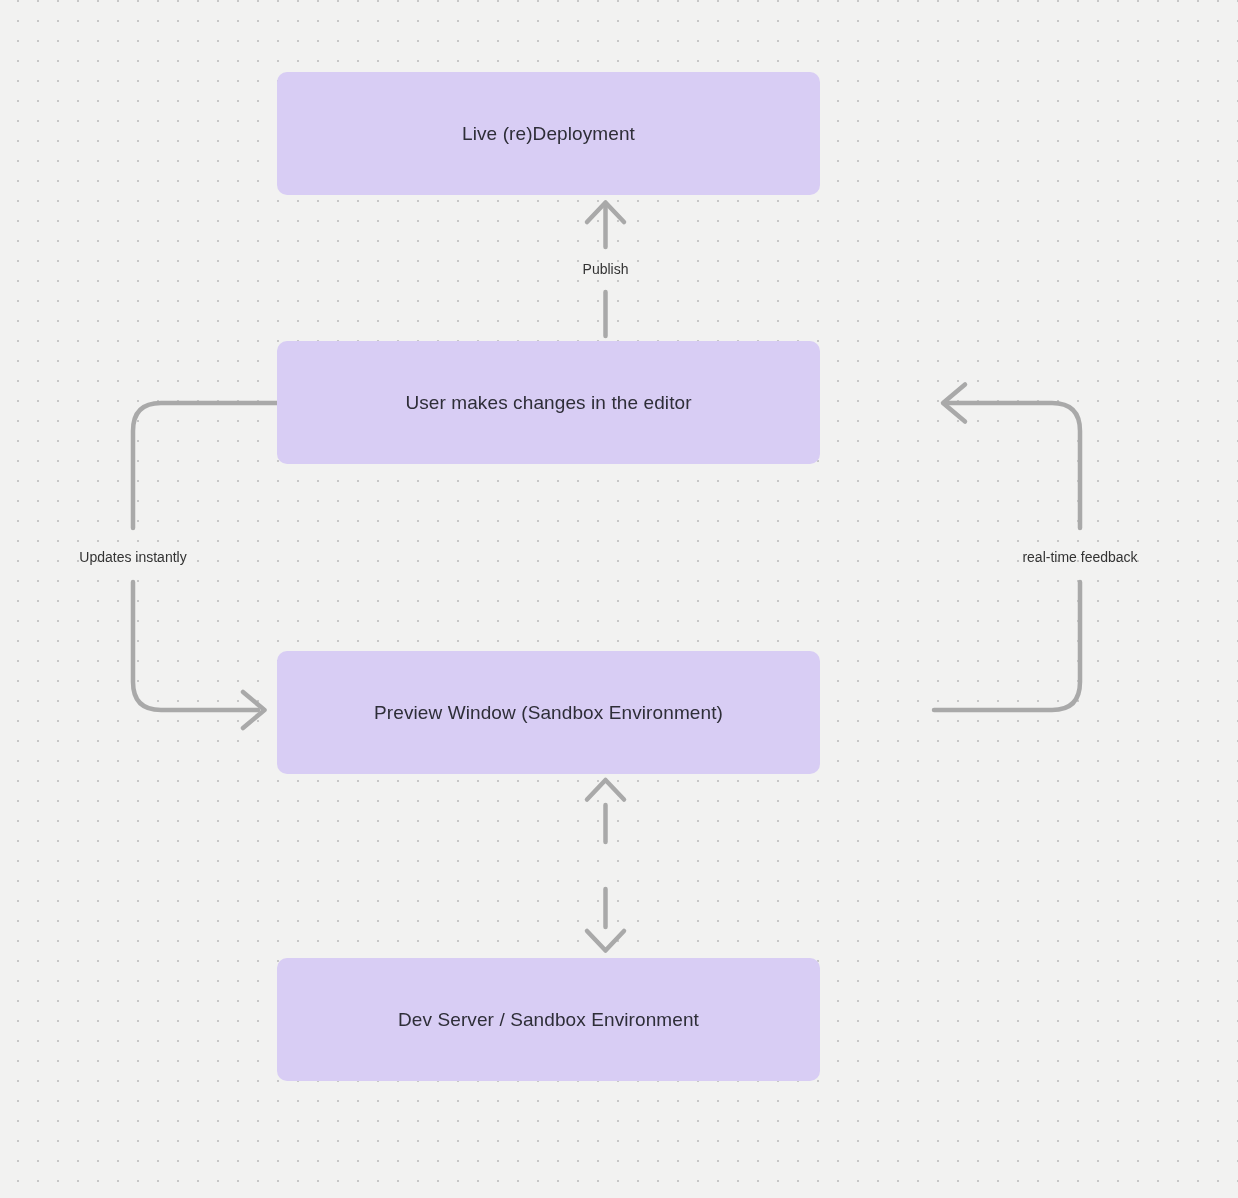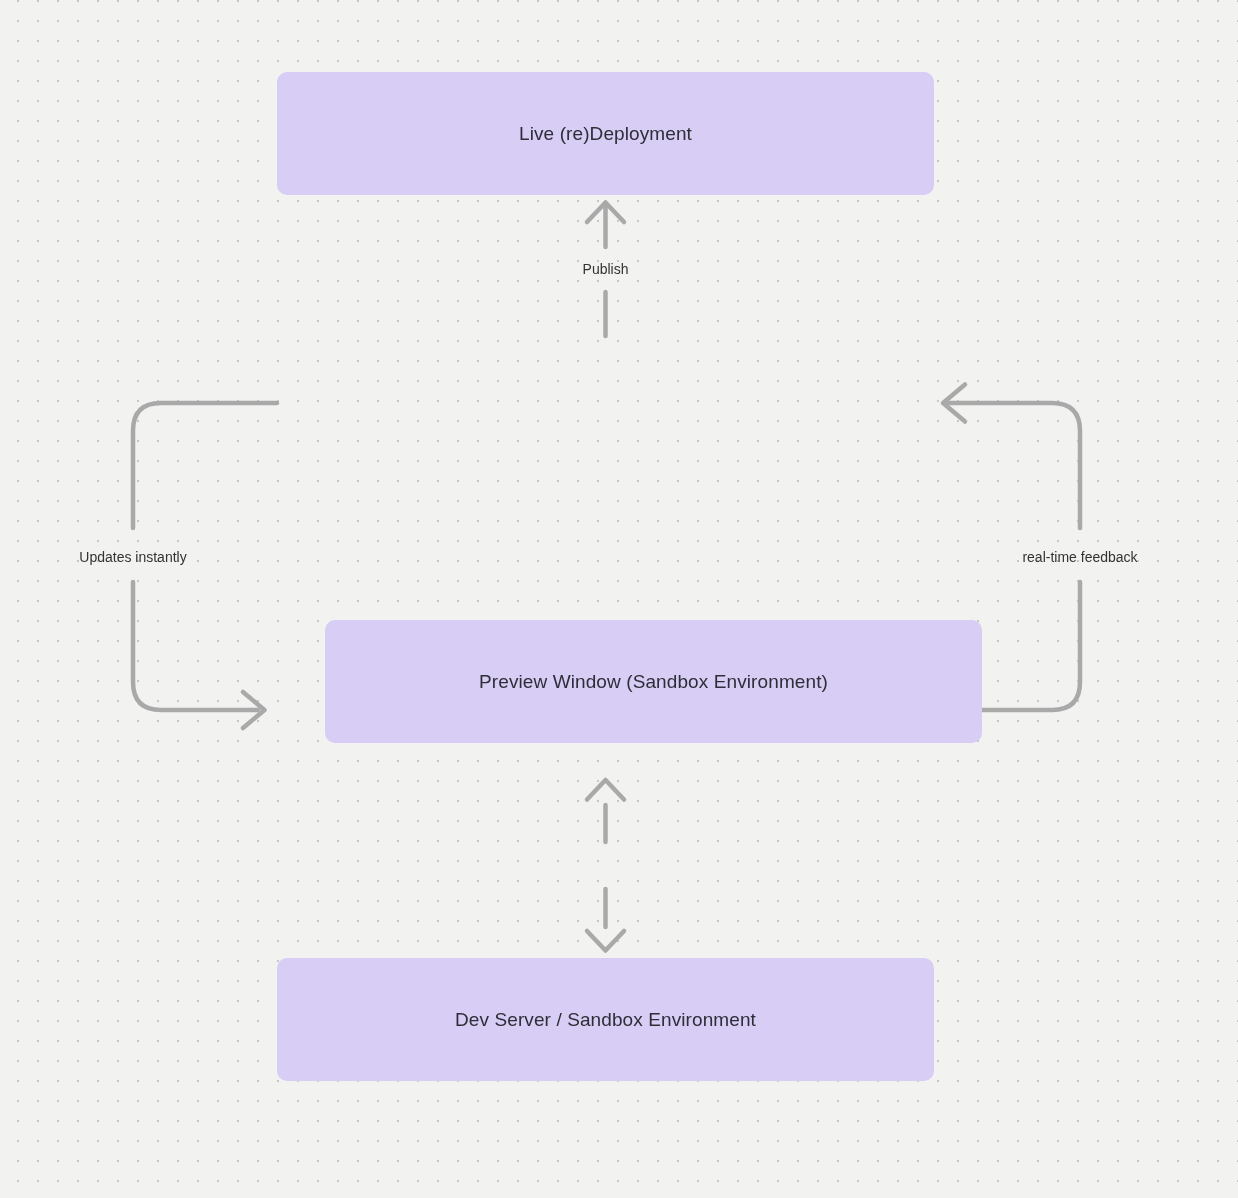--- a/index.html
+++ b/index.html
@@ -21,21 +21,21 @@
   .edge-layer path {
     fill: none;
     stroke: var(--connector-color, #a9a9a9);
     stroke-width: 4.5;
     stroke-linecap: round;
     stroke-linejoin: round;
   }
   .node {
     position: absolute;
     left: 277px;
-    width: 657px;
+    width: 543px;
     height: 123px;
     background: var(--node-fill, #d8cdf4);
     border-radius: 10px;
     display: flex;
     align-items: center;
     justify-content: center;
   }
   .node-label {
     font-size: 19px;
     color: var(--node-text-color, #2e2e38);
@@ -80,22 +80,25 @@
       <path d="M587 799.5 L605.5 780 L624 799.5"></path>
       <path d="M605.5 889 V927"></path>
       <path d="M587 931 L605.5 950.5 L624 931"></path>
     </g>
   </svg>
 
   <div class="node" style="top:72px;">
     <span class="node-label">Live (re)Deployment</span>
   </div>
 
+  <div class="node" style="top:341px;">
+    <span class="node-label">User makes changes in the editor</span>
+  </div>
 
-  <div class="node" style="top:620px;margin-left:48px;">
+  <div class="node" style="top:651px;">
     <span class="node-label">Preview Window (Sandbox Environment)</span>
   </div>
 
   <div class="node" style="top:958px;">
     <span class="node-label">Dev Server / Sandbox Environment</span>
   </div>
 
   <div class="edge-label" style="left:605.5px; top:269px;">Publish</div>
   <div class="edge-label" style="left:133px; top:557px;">Updates instantly</div>
   <div class="edge-label" style="left:1080px; top:557px;text-align:center;">real-time feedback</div>

